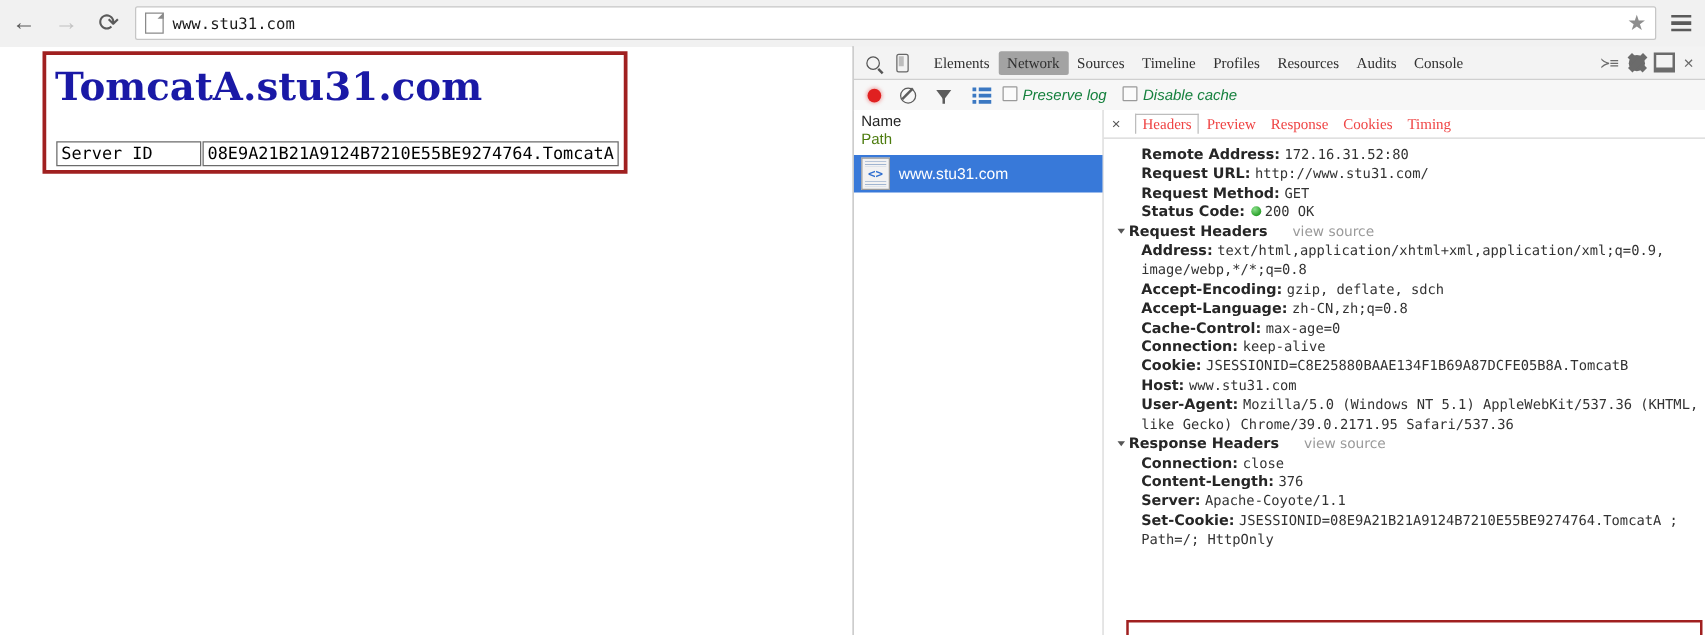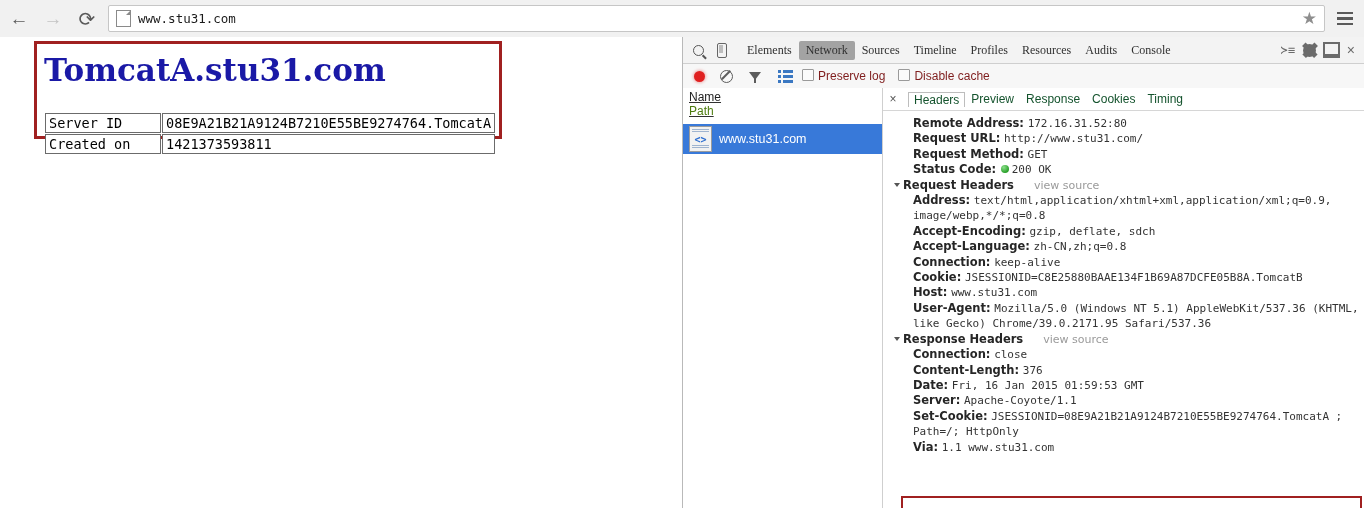--- a/index.html
+++ b/index.html
@@ -163,29 +163,29 @@
     content:"";position:absolute;left:-1.2px;top:-8px;width:2.4px;height:11px;background:#5c5c5c;
   }
   .list-ico{display:flex;flex-direction:column;gap:2px;margin:0 9px;}
   .list-ico i{display:flex;align-items:center;gap:2px;}
   .list-ico i b{width:3px;height:3px;background:#3b78c2;display:block;}
   .list-ico i s{width:10px;height:3px;background:#3b78c2;display:block;text-decoration:none;}
   .cb{
     width:10px;height:10px;border:1px solid #9a9a9a;background:#fbfbfb;
     border-radius:1px;display:inline-block;vertical-align:-1px;margin-right:4px;
   }
-  .cb-label{font-size:12px;color:#7f1d1d;margin-right:13px;white-space:nowrap;}
+  .cb-label{font-size:12px;color:#15803d;margin-right:13px;white-space:nowrap;font-style:italic;}
 
   
   .dt-body{position:absolute;left:0;top:51px;right:0;bottom:0;}
   .req-col{
     position:absolute;left:0;top:0;width:199px;bottom:0;
     background:#fff;border-right:1px solid #cfcfcf;
   }
-  .req-head{padding:2px 0 0 6px;text-decoration:underline;}
+  .req-head{padding:2px 0 0 6px;}
   .req-head .n{font-size:12px;color:#222;line-height:14px;}
   .req-head .p{font-size:12px;color:#4d7c0f;line-height:14px;}
   .req-row{
     margin-top:6px;height:30px;background:#3879d9;
     display:flex;align-items:center;padding-left:6px;
   }
   .doc-ico{
     width:21px;height:24px;background:#f2f2f2;border:1px solid #9b9b9b;
     position:relative;flex:none;margin-right:7px;
     display:flex;align-items:center;justify-content:center;
@@ -207,21 +207,21 @@
     position:absolute;left:200px;top:0;right:0;bottom:0;background:#fff;
   }
   .det-tabbar{
     height:22px;display:flex;align-items:center;
     border-bottom:1px solid #d6d6d6;padding-left:2px;
   }
   .det-close{
     width:16px;text-align:center;color:#555;font-size:12px;margin-right:7px;
   }
   .det-tab{
-    font-size:12px;color:#14532d;padding:1px 6px;white-space:nowrap;
+    font-size:12px;color:#ef4444;padding:1px 6px;white-space:nowrap;font-family:Liberation Serif, serif;
   }
   .det-tab.active{border:1px solid #bdbdbd;border-bottom:none;background:#fff;padding:0 5px;}
   .hdr-list{
     padding:5px 0 0 0;
     font-family:"DejaVu Sans",sans-serif;
     font-size:11.5px;line-height:15.4px;color:#2b2b2b;
   }
   .hline{padding-left:30px;white-space:nowrap;}
   .hline .hk{font-weight:bold;color:#262626;}
   .hline .hv{font-family:"DejaVu Sans Mono","Liberation Mono",monospace;font-size:11px;color:#333;}
@@ -269,24 +269,20 @@
   </div>
 
   <div class="viewport">
     <div class="page-box">
       <h1 class="page-h1">TomcatA.stu31.com</h1>
       <table class="sess-table">
         <tbody>
             <tr>
           <td class="k">Server ID</td>
           <td class="v">08E9A21B21A9124B7210E55BE9274764.TomcatA</td>
-        </tr>
-        <tr>
-          <td class="k">Created on</td>
-          <td class="v">1421373593811</td>
         </tr>
       </tbody>
         </table>
     </div>
   </div>
 
   <div class="devtools">
 
     <div class="dt-toolbar">
       <div class="dt-icon-btn">
@@ -397,20 +393,24 @@
           </div>
           <div class="hline">
             <span class="hk">Accept-Encoding:</span>
             <span class="hv">gzip, deflate, sdch</span>
           </div>
           <div class="hline">
             <span class="hk">Accept-Language:</span>
             <span class="hv">zh-CN,zh;q=0.8</span>
           </div>
           <div class="hline">
+            <span class="hk">Cache-Control:</span>
+            <span class="hv">max-age=0</span>
+          </div>
+          <div class="hline">
             <span class="hk">Connection:</span>
             <span class="hv">keep-alive</span>
           </div>
           <div class="hline">
             <span class="hk">Cookie:</span>
             <span class="hv">JSESSIONID=C8E25880BAAE134F1B69A87DCFE05B8A.TomcatB</span>
           </div>
           <div class="hline">
             <span class="hk">Host:</span>
             <span class="hv">www.stu31.com</span>
@@ -428,35 +428,27 @@
 
           <div class="hline">
             <span class="hk">Connection:</span>
             <span class="hv">close</span>
           </div>
           <div class="hline">
             <span class="hk">Content-Length:</span>
             <span class="hv">376</span>
           </div>
           <div class="hline">
-            <span class="hk">Date:</span>
-            <span class="hv">Fri, 16 Jan 2015 01:59:53 GMT</span>
-          </div>
-          <div class="hline">
             <span class="hk">Server:</span>
             <span class="hv">Apache-Coyote/1.1</span>
           </div>
           <div class="hline wrap">
             <span class="hk">Set-Cookie:</span>
             <span class="hv">JSESSIONID=08E9A21B21A9124B7210E55BE9274764.TomcatA ; Path=/; HttpOnly</span>
           </div>
-          <div class="hline">
-            <span class="hk">Via:</span>
-            <span class="hv">1.1 www.stu31.com</span>
-          </div>
 
         </div>
 
         <div class="hl-box" style="top:408px;height:46px;"></div>
       </div>
 
     </div>
   </div>
 </div>
 

